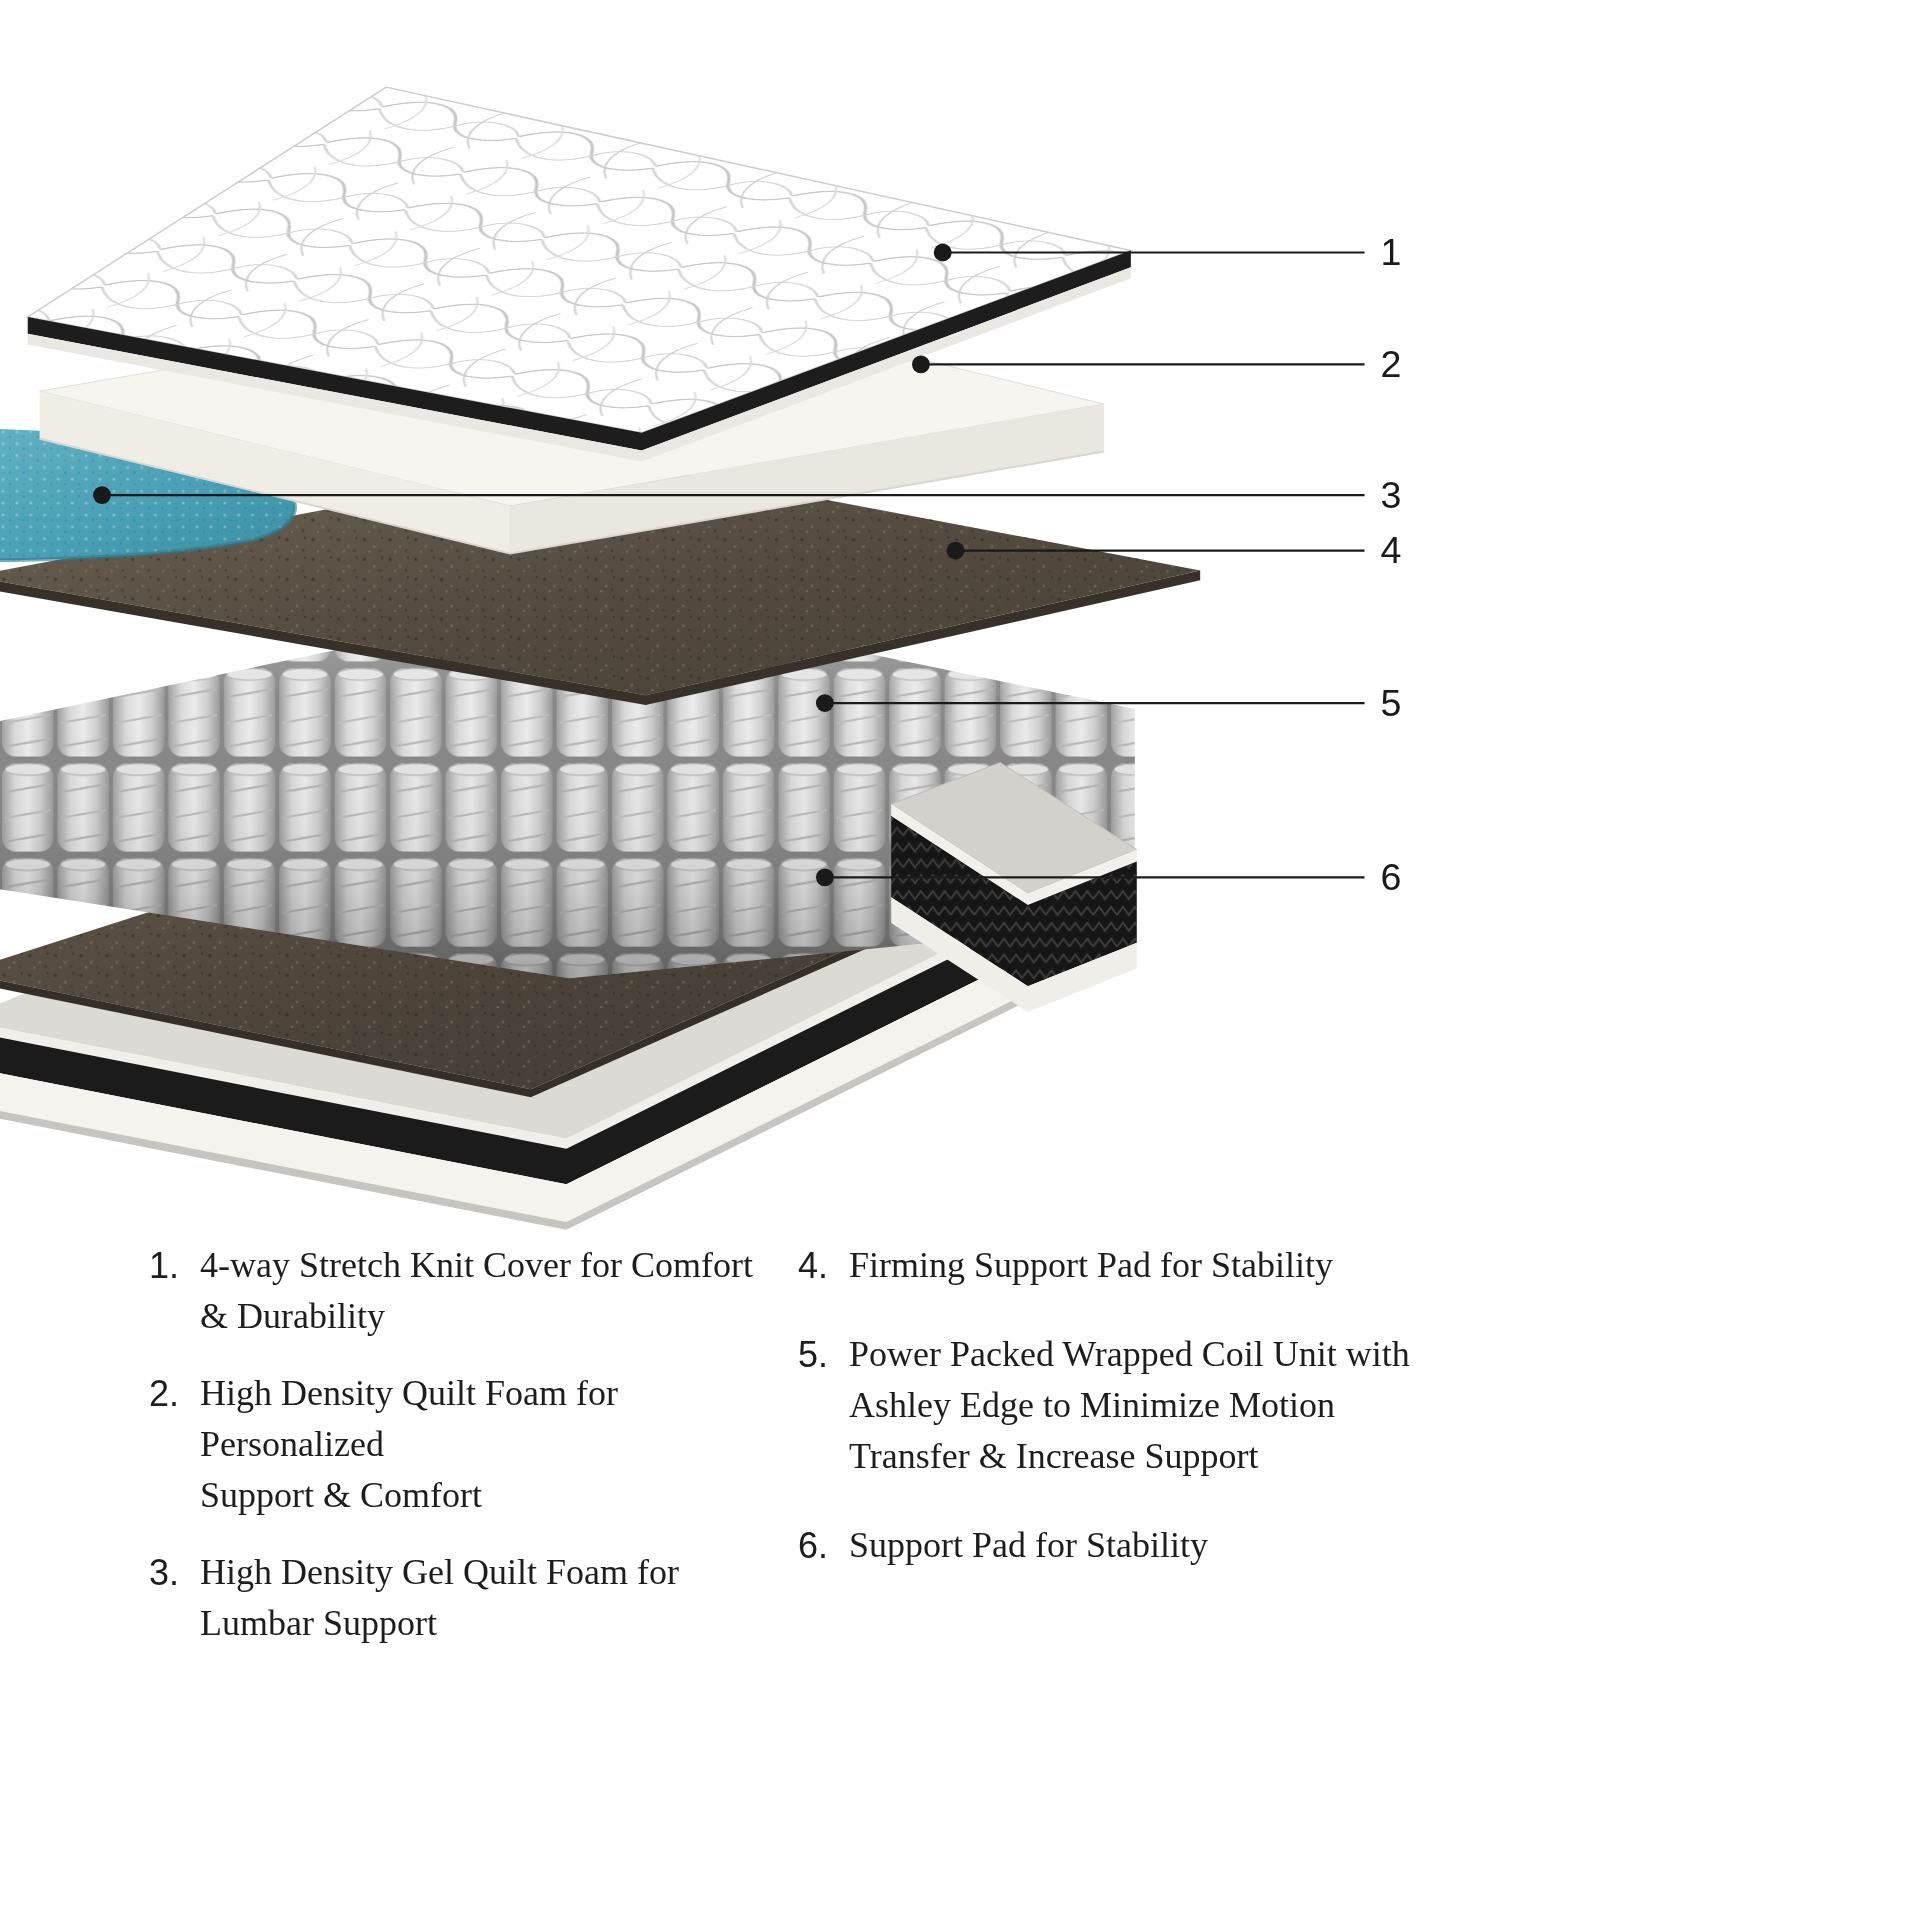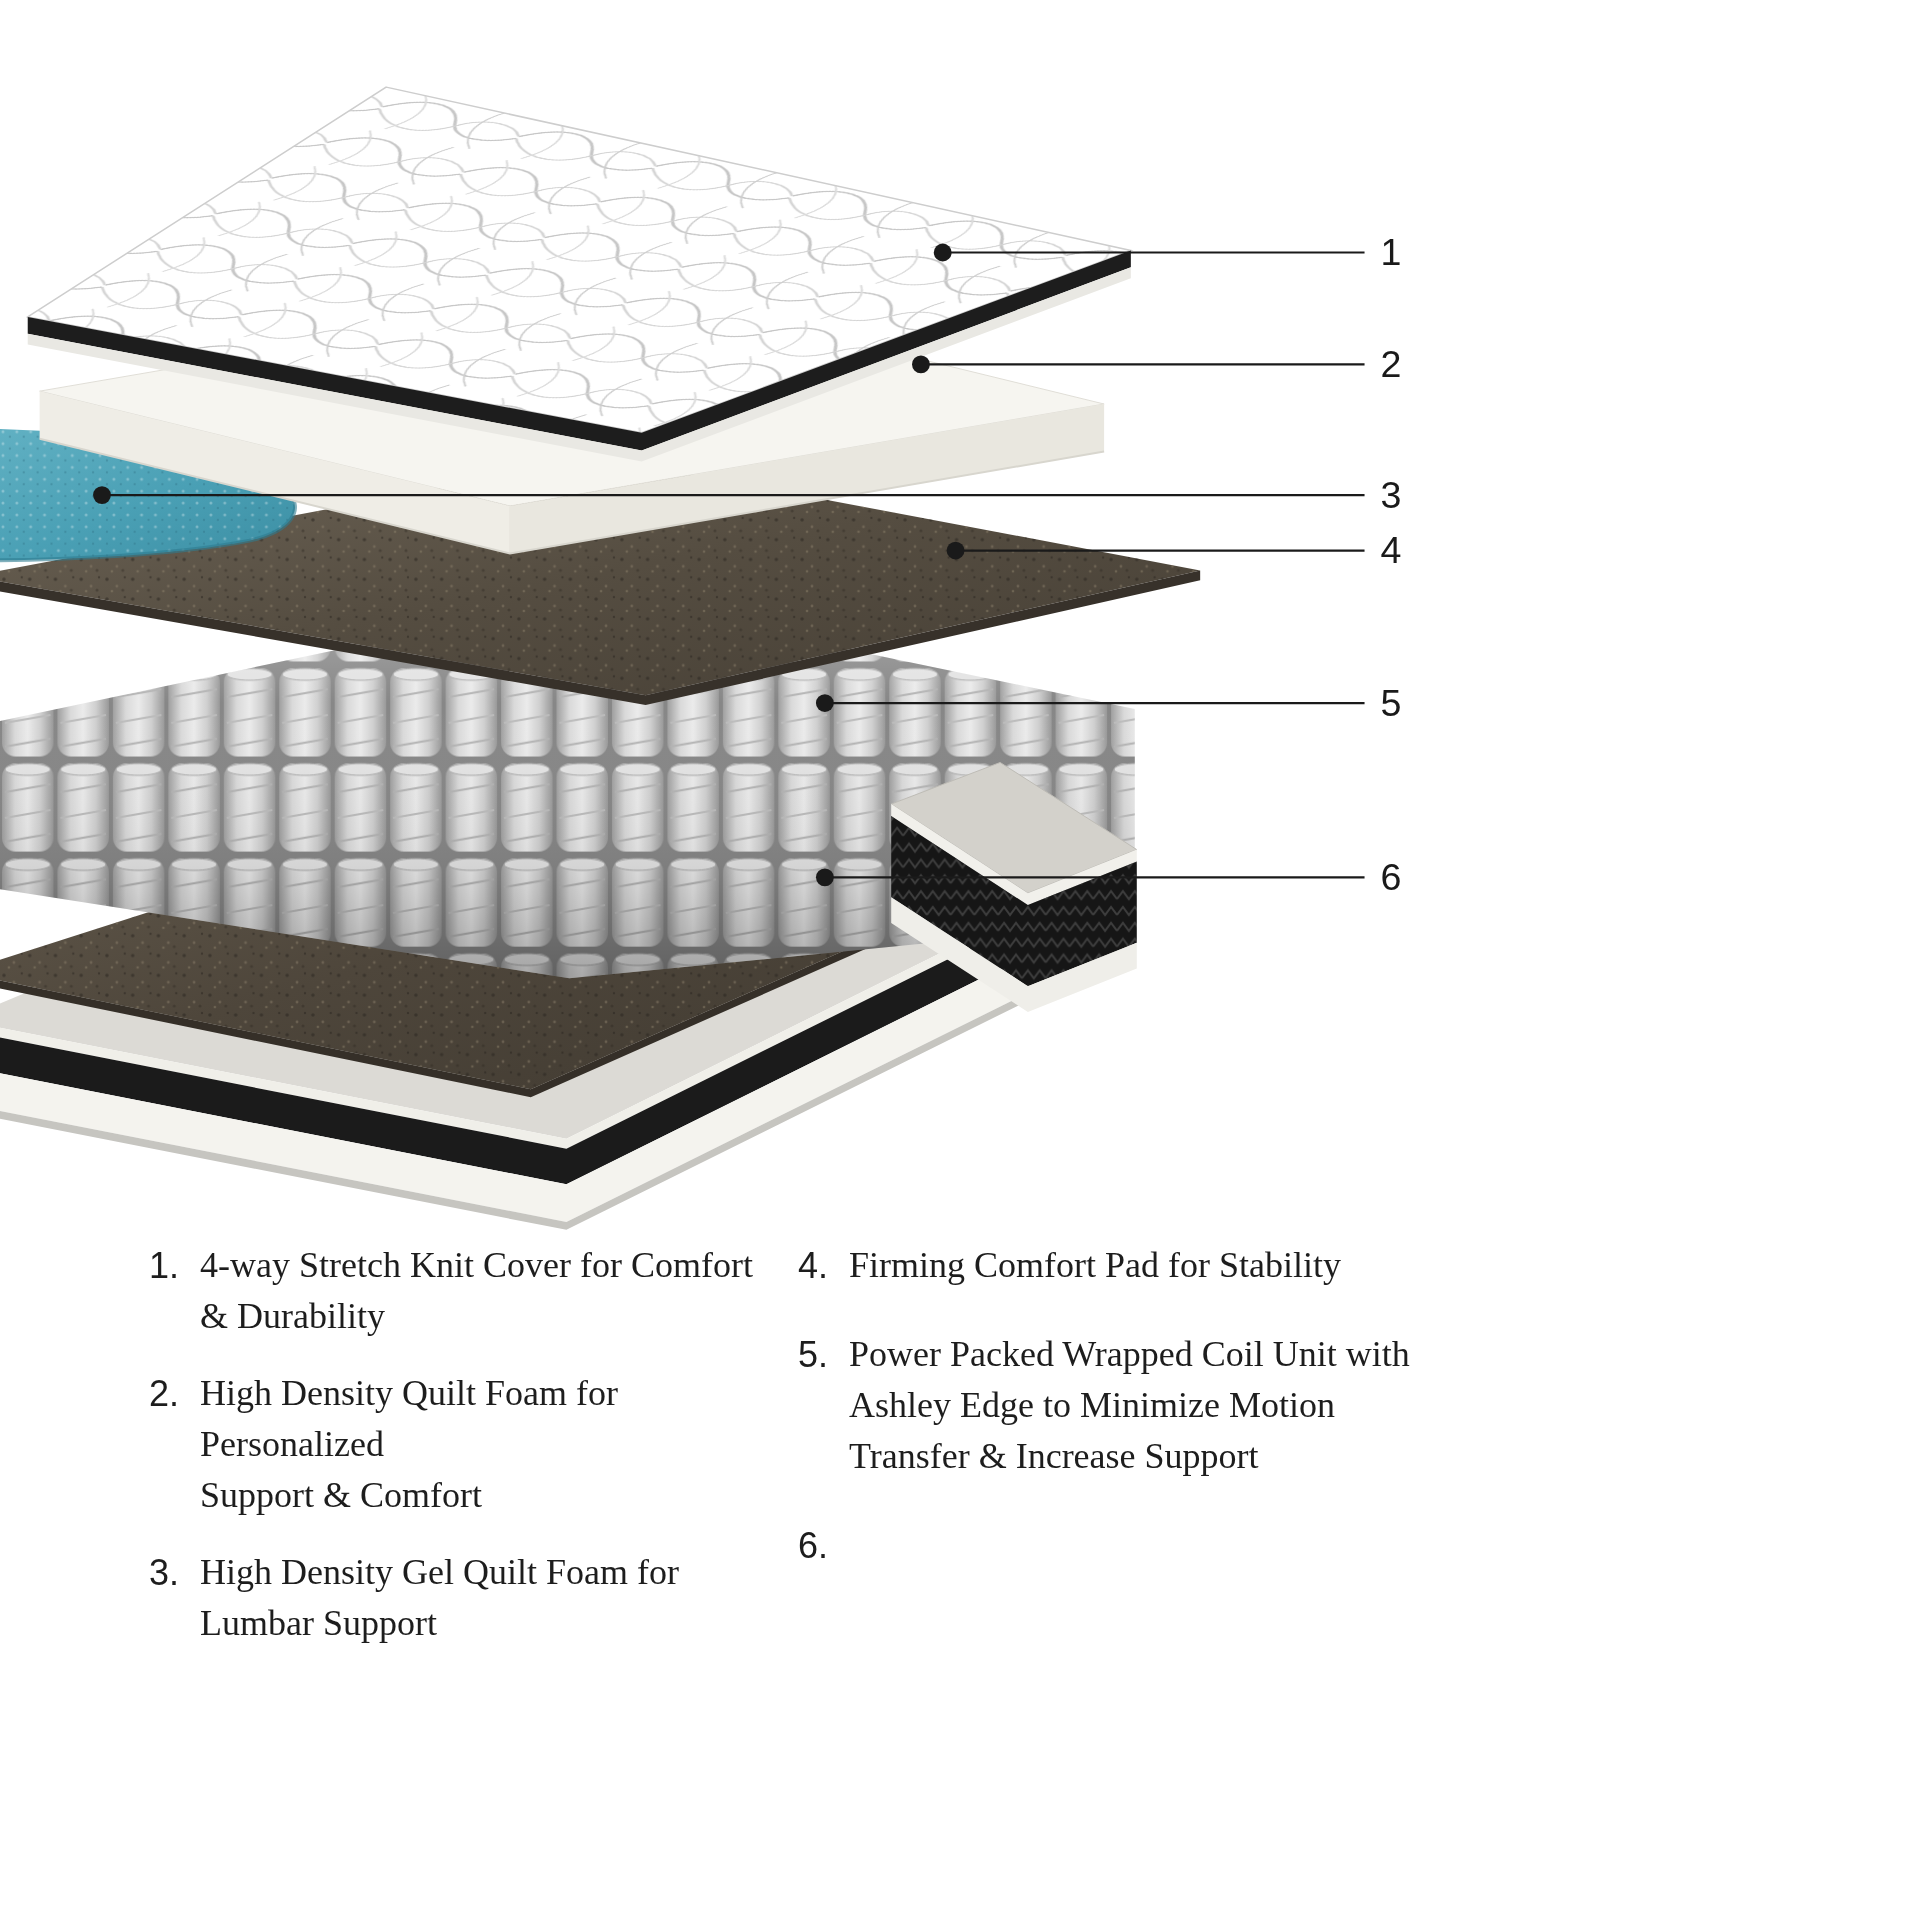--- a/index.html
+++ b/index.html
@@ -193,27 +193,28 @@
     <div class="legend-item">
       <span class="legend-num">3.</span>
       <span class="legend-text">High Density Gel Quilt Foam for
 Lumbar Support</span>
     </div>
   </div>
 
   <div class="legend-col legend-right">
     <div class="legend-item">
       <span class="legend-num">4.</span>
-      <span class="legend-text">Firming Comfort Pad for Stability</span>
+      <span class="legend-text">Firming Support Pad for Stability</span>
     </div>
     <div class="legend-item">
       <span class="legend-num">5.</span>
       <span class="legend-text">Power Packed Wrapped Coil Unit with
 Ashley Edge to Minimize Motion
 Transfer &amp; Increase Support</span>
     </div>
     <div class="legend-item">
       <span class="legend-num">6.</span>
+      <span class="legend-text">Support Pad for Stability</span>
     </div>
   </div>
 
 </div>
 
 
 </body></html>

